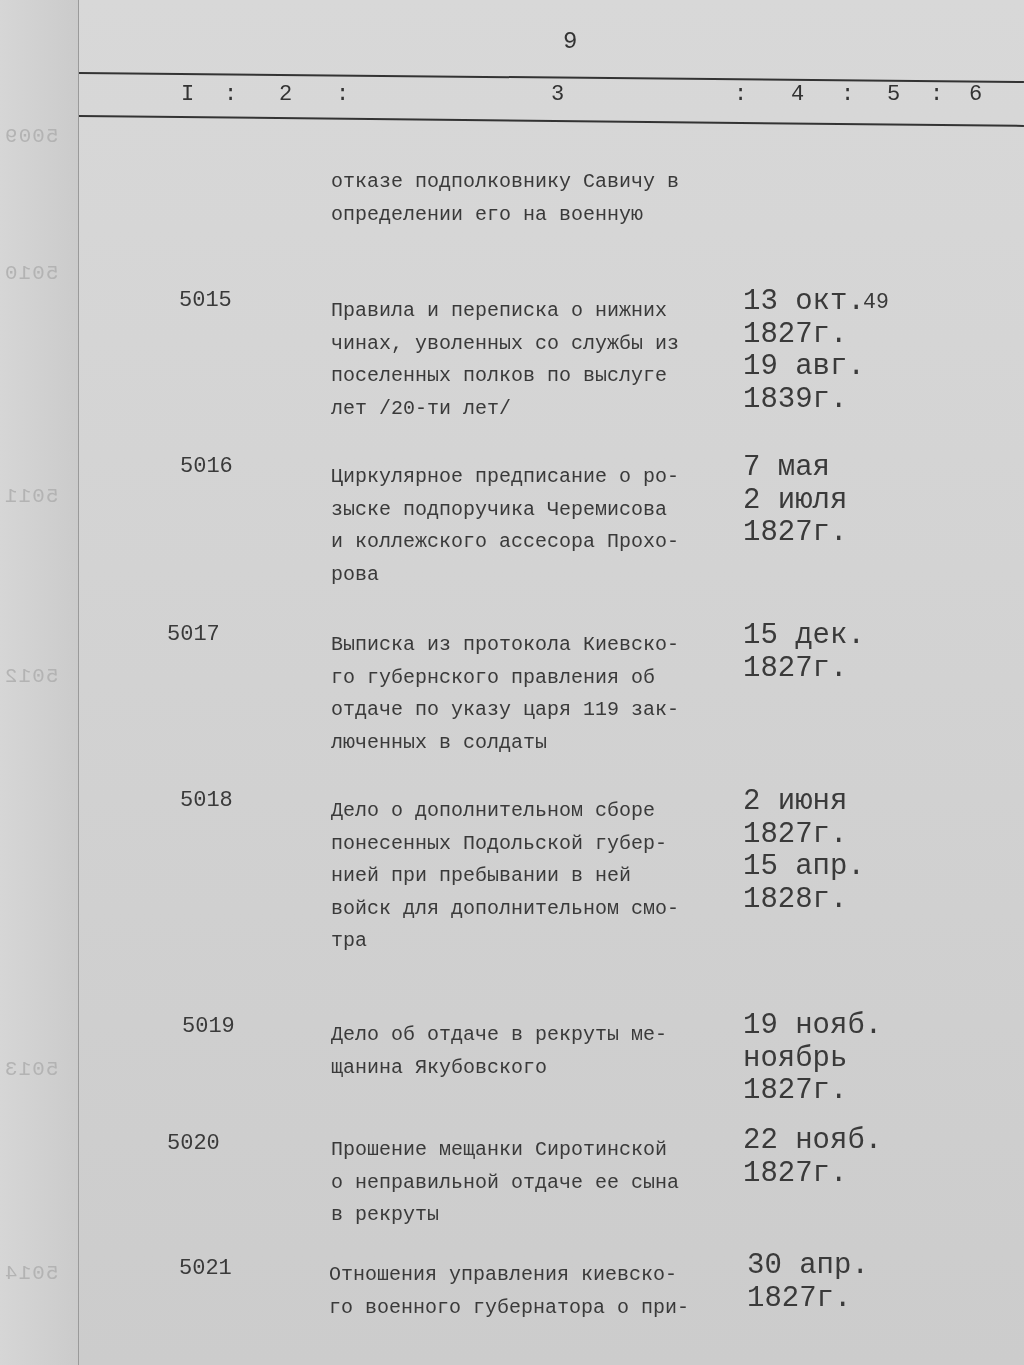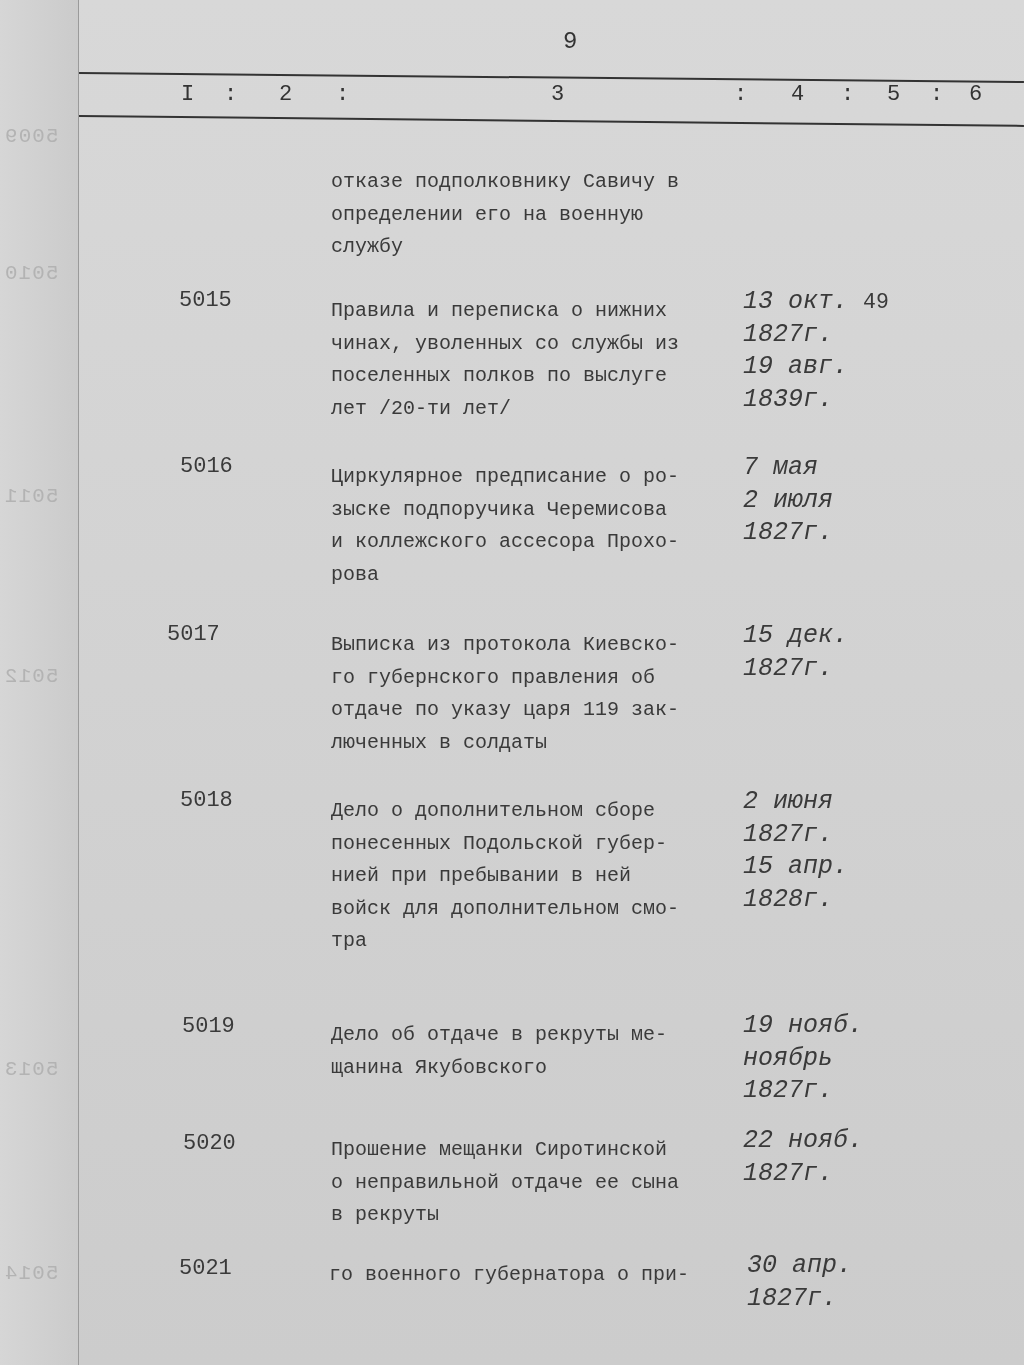--- a/index.html
+++ b/index.html
@@ -25,21 +25,21 @@
     .page-number {
       position: absolute; left: 484px; top: 28px; font-size: 24px; color: #333;
     }
     .rule { position: absolute; left: 0; right: 0; height: 2px; background: #333; }
     .rule.top { top: 72px; transform: rotate(0.55deg); transform-origin: left; }
     .rule.bottom { top: 115px; transform: rotate(0.6deg); transform-origin: left; }
     .col-head { position: absolute; top: 82px; font-size: 22px; color: #333; }
     .entry { position: absolute; left: 0; width: 945px; }
     .entry-num { position: absolute; font-size: 22px; color: #3a3a3a; }
     .entry-desc { position: absolute; left: 252px; font-size: 20px; line-height: 32.5px; white-space: pre; color: #3a3a3a; margin-top: 9px; }
-    .entry-date { position: absolute; left: 664px; font-size: 25px; line-height: 32.5px; white-space: pre; color: #3a3a3a; font-style: italic; }
+    .entry-date { position: absolute; left: 664px; font-size: 29px; line-height: 32.5px; white-space: pre; color: #3a3a3a; }
     .entry-sheets { position: absolute; left: 784px; font-size: 21.5px; line-height: 32.5px; color: #3a3a3a; }
   </style>
 </head>
 <body>
 
 <div class="left-page">
   <span class="mirror-num" style="top:125px">5009</span>
   <span class="mirror-num" style="top:262px">5010</span>
   <span class="mirror-num" style="top:485px">5011</span>
   <span class="mirror-num" style="top:665px">5012</span>
@@ -58,21 +58,21 @@
   <div class="col-head" style="left:472px">3</div>
   <div class="col-head" style="left:655px">:</div>
   <div class="col-head" style="left:712px">4</div>
   <div class="col-head" style="left:762px">:</div>
   <div class="col-head" style="left:808px">5</div>
   <div class="col-head" style="left:851px">:</div>
   <div class="col-head" style="left:890px">6</div>
   <div class="rule bottom"></div>
 
   <div class="entry" style="top:157px">
-    <div class="entry-desc" style="top:0"><div>отказе подполковнику Савичу в</div><div>определении его на военную</div><div>службу</div></div>
+    <div class="entry-desc" style="top:0"><div>отказе подполковнику Савичу в</div><div>определении его на военную</div></div>
   </div>
 
   <div class="entry" style="top:286px">
     <div class="entry-num" style="left:100px;top:2px">5015</div>
     <div class="entry-desc"><div>Правила и переписка о нижних</div><div>чинах, уволенных со службы из</div><div>поселенных полков по выслуге</div><div>лет /20-ти лет/</div></div>
     <div class="entry-date"><div>13 окт.</div><div>1827г.</div><div>19 авг.</div><div>1839г.</div></div>
     <div class="entry-sheets">49</div>
   </div>
 
   <div class="entry" style="top:452px">
@@ -93,23 +93,23 @@
     <div class="entry-date"><div>2 июня</div><div>1827г.</div><div>15 апр.</div><div>1828г.</div></div>
   </div>
 
   <div class="entry" style="top:1010px">
     <div class="entry-num" style="left:103px;top:4px">5019</div>
     <div class="entry-desc"><div>Дело об отдаче в рекруты ме-</div><div>щанина Якубовского</div></div>
     <div class="entry-date"><div>19 нояб.</div><div>ноябрь</div><div>1827г.</div></div>
   </div>
 
   <div class="entry" style="top:1125px">
-    <div class="entry-num" style="left:104px;top:6px">5020</div>
+    <div class="entry-num" style="left:88px;top:6px">5020</div>
     <div class="entry-desc"><div>Прошение мещанки Сиротинской</div><div>о неправильной отдаче ее сына</div><div>в рекруты</div></div>
     <div class="entry-date"><div>22 нояб.</div><div>1827г.</div></div>
   </div>
 
   <div class="entry" style="top:1250px">
     <div class="entry-num" style="left:100px;top:6px">5021</div>
-    <div class="entry-desc" style="left:250px"><div>го военного губернатора о при-</div></div>
+    <div class="entry-desc" style="left:250px"><div>Отношения управления киевско-</div><div>го военного губернатора о при-</div></div>
     <div class="entry-date" style="left:668px"><div>30 апр.</div><div>1827г.</div></div>
   </div>
 </div>
 
 </body></html>

